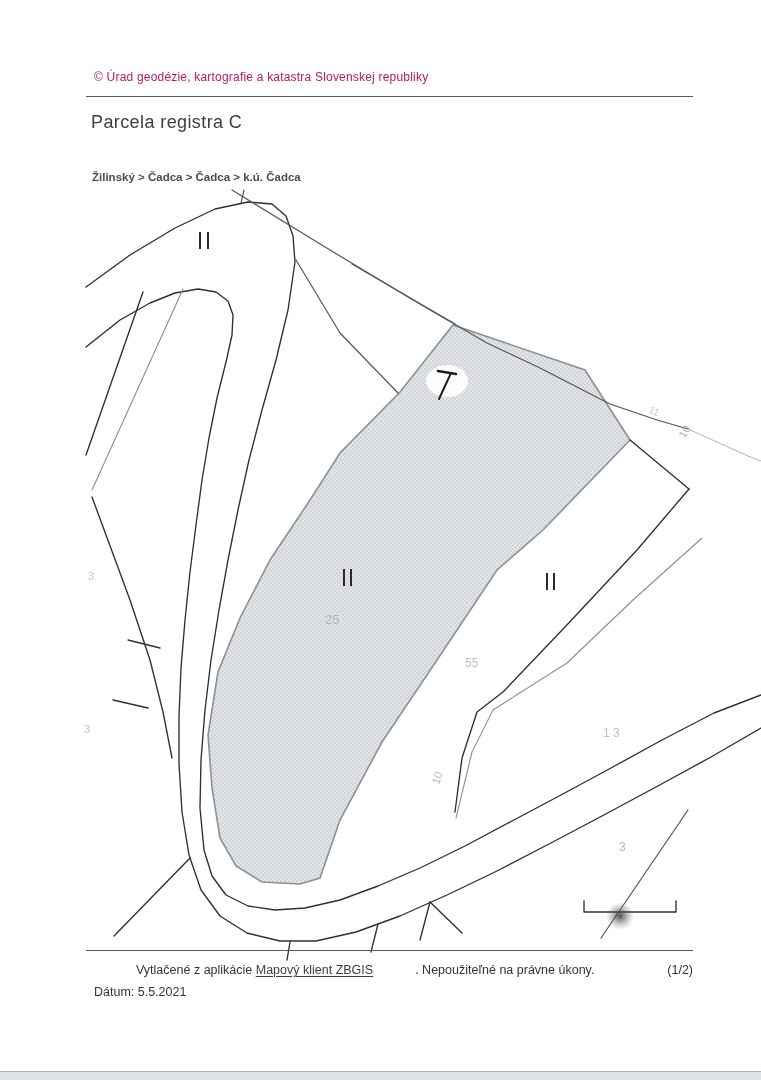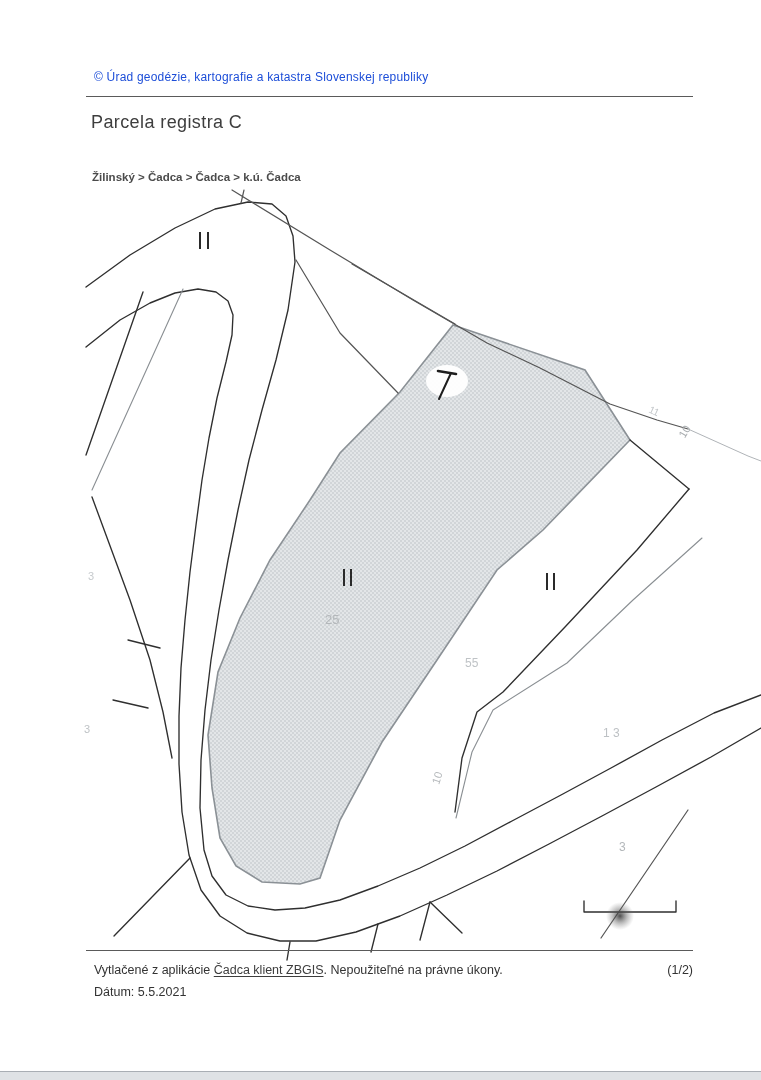--- a/index.html
+++ b/index.html
@@ -4,21 +4,21 @@
 <style>
   html,body{margin:0;padding:0;}
   body{
     width:761px;height:1080px;position:relative;overflow:hidden;
     background:#ffffff;
     font-family:"Liberation Sans","DejaVu Sans",sans-serif;
     color:#333;
   }
   .copyright{
     position:absolute;left:94px;top:70px;
-    font-size:12px;color:#1d4ed8;letter-spacing:.2px;
+    font-size:12px;color:#be185d;letter-spacing:.2px;
   }
   .rule{position:absolute;left:86px;width:607px;height:1px;background:#5a5a5a;}
   .rule-top{top:96px;}
   .rule-bottom{top:950px;}
   .page-title{
     position:absolute;left:91px;top:112px;
     font-size:18px;font-weight:400;color:#3e3e3e;letter-spacing:.4px;
   }
   .breadcrumb{
     position:absolute;left:92px;top:171px;
@@ -39,21 +39,21 @@
   .footer-link{text-decoration:underline;color:#3d3d3d;text-underline-offset:2px;}
   .page-indicator{margin-left:auto;color:#333;}
   .footer-date{
     position:absolute;left:94px;top:985px;
     font-size:12.5px;color:#333;
   }
   .page-edge{
     position:absolute;left:0;top:1071px;width:761px;height:9px;
     background:linear-gradient(#a9aeb4 1px,#dfe2e5 1px);
   }
-  .ws{white-space:pre;}
+  .ws{white-space:pre;margin-left:42px;}
 </style>
 </head>
 <body>
 
 <div class="copyright">© Úrad geodézie, kartografie a katastra Slovenskej republiky</div>
 <div class="rule rule-top"></div>
 <div class="page-title">Parcela registra C</div>
 <div class="breadcrumb">Žilinský &gt; Čadca &gt; Čadca &gt; k.ú. Čadca</div>
 
 <svg class="map-svg" width="761" height="1080" viewBox="0 0 761 1080">
@@ -126,19 +126,19 @@
   <text class="map-label" x="431" y="782" font-size="11" fill="#b3b7ba" transform="rotate(-72 437 778)">10</text>
   <text class="map-label" x="84" y="733" font-size="11" fill="#bfc3c6">3</text>
   <text class="map-label" x="648" y="412" font-size="10" fill="#c3c7ca" transform="rotate(25 648 412)">11</text>
   <text class="map-label" x="88" y="580" font-size="11" fill="#c6cacd">3</text>
 </svg>
 
 <div class="rule rule-bottom"></div>
 
 <div class="footer-line1">
   <span class="ws">Vytlačené z aplikácie </span>
-  <span class="footer-link">Čadca klient ZBGIS</span>
+  <span class="footer-link">Mapový klient ZBGIS</span>
   <span class="ws">. Nepoužiteľné na právne úkony.</span>
   <span class="page-indicator">(1/2)</span>
 </div>
 <div class="footer-date">Dátum: 5.5.2021</div>
 
 <div class="page-edge"></div>
 
 </body></html>

